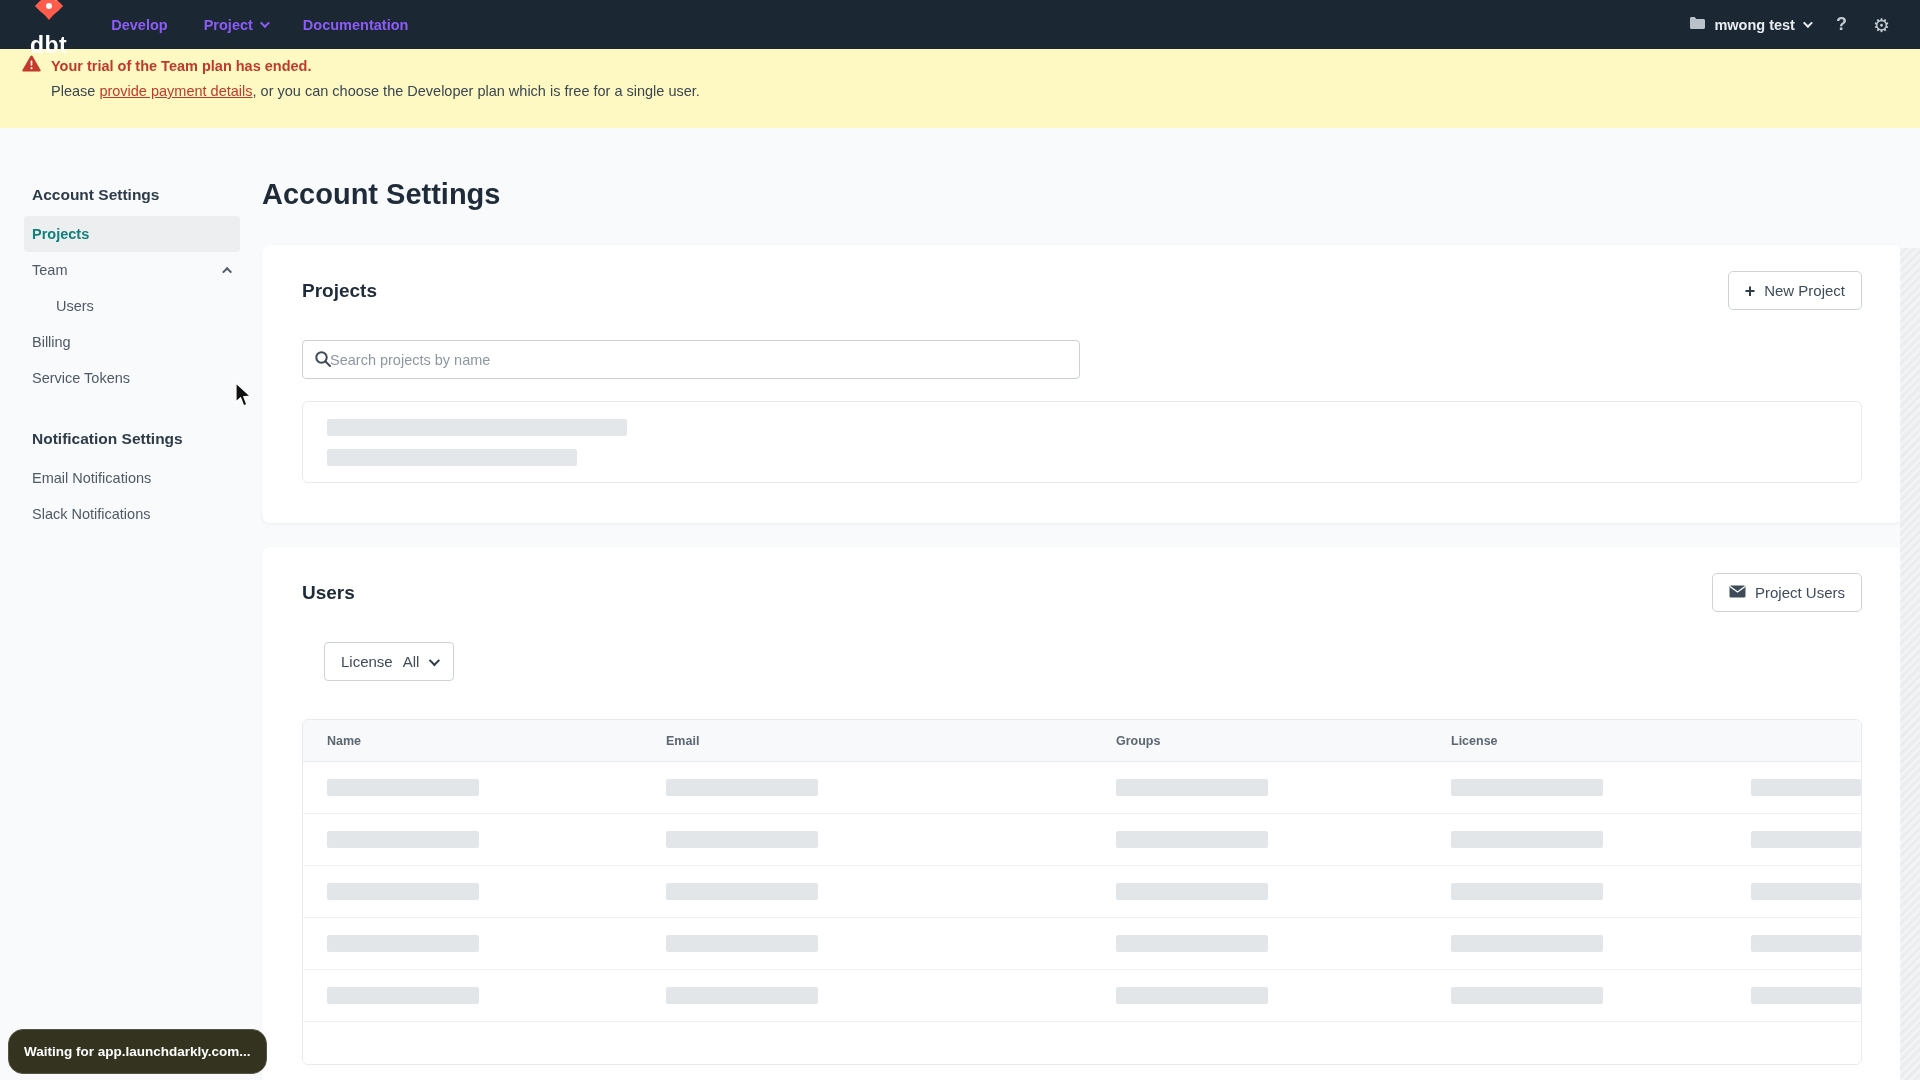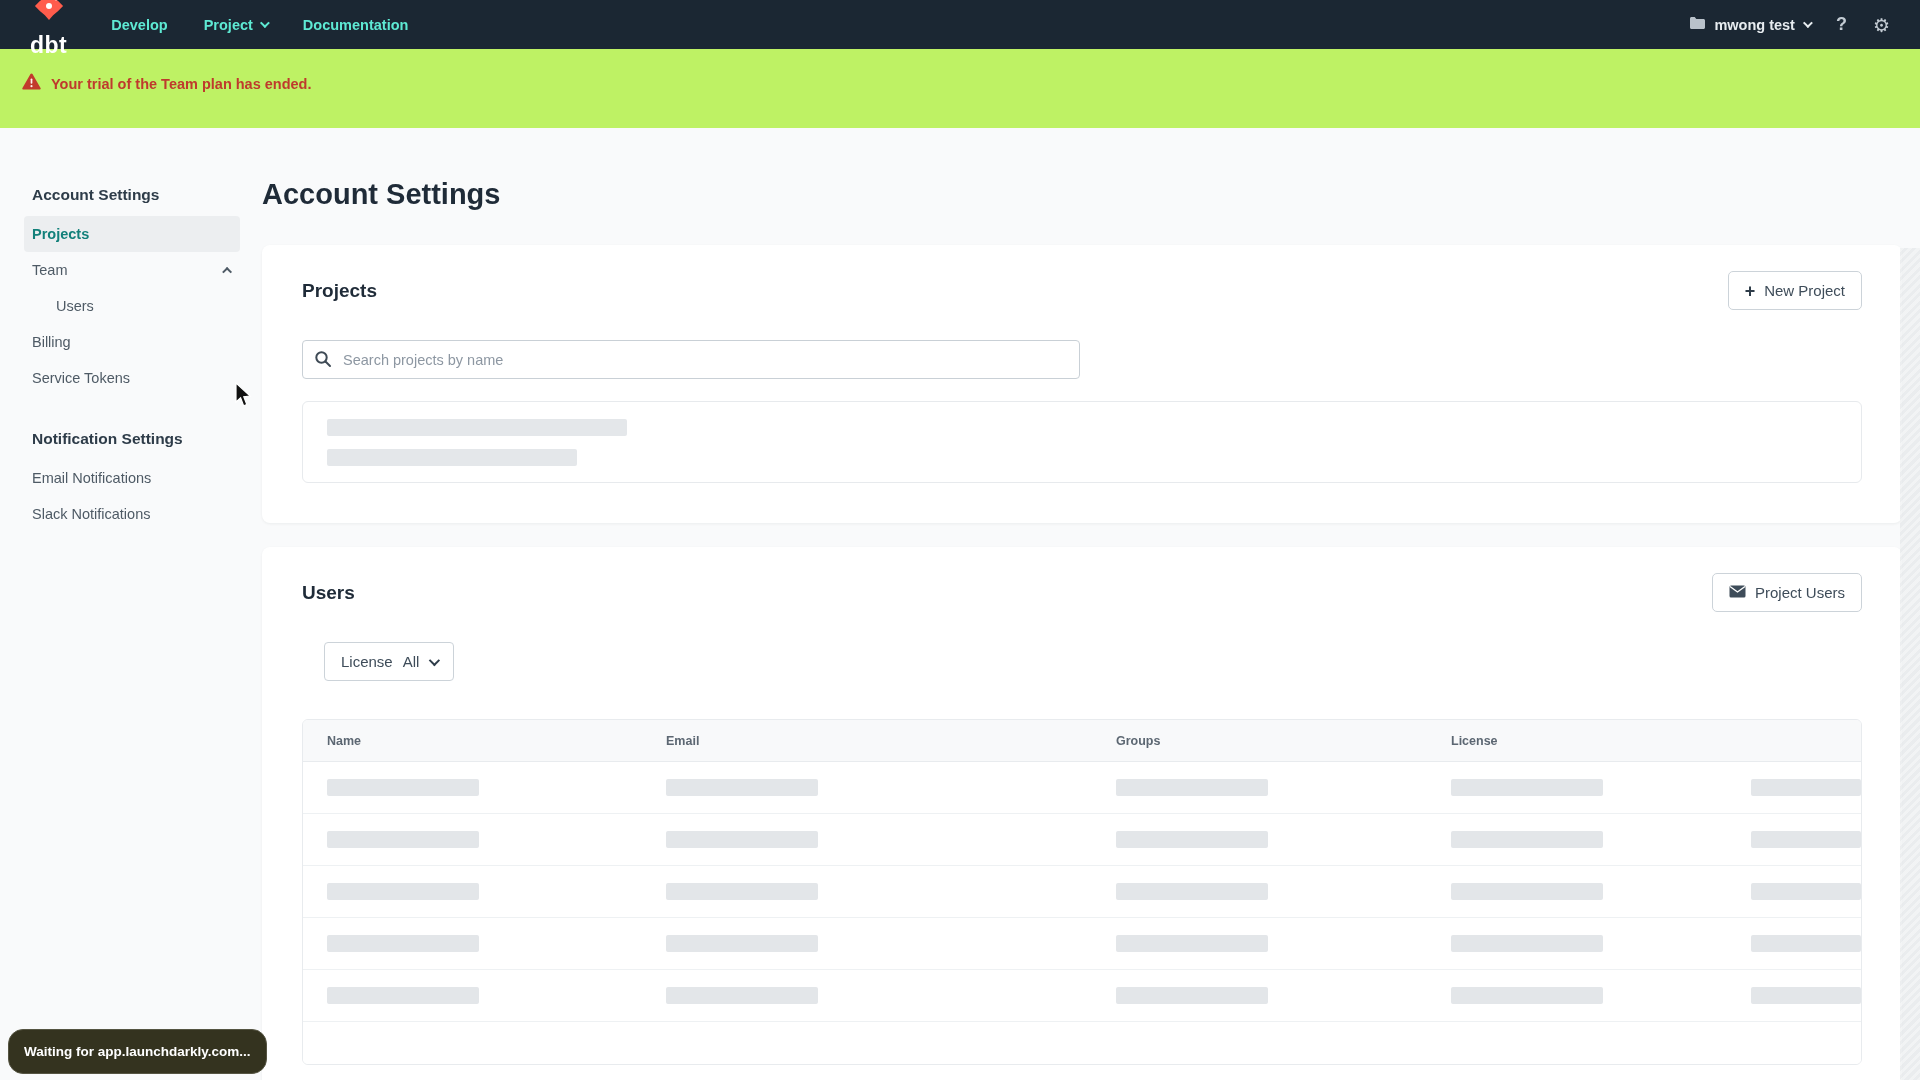--- a/index.html
+++ b/index.html
@@ -12,31 +12,31 @@
     position:relative;
   }
   
   .navbar {
     height:49px; background:#1b2733; display:flex; align-items:center;
     padding:0 30px; color:#fff;
   }
   .logo { display:flex; align-items:center; gap:7px; margin-right:44px;flex-direction:column; }
   .logo-text { font-size:23px; font-weight:700; color:#fff; letter-spacing:.5px; }
   .nav-menu { display:flex; align-items:center; gap:36px; }
-  .nav-item { font-size:14.5px; font-weight:700; color:#5eead4; display:flex; align-items:center; gap:7px; cursor:pointer; }
+  .nav-item { font-size:14.5px; font-weight:700; color:#8b5cf6; display:flex; align-items:center; gap:7px; cursor:pointer; }
   .nav-right { margin-left:auto; display:flex; align-items:center; gap:26px;text-align:right; }
   .account-switcher { display:flex; align-items:center; gap:8px; font-size:14.5px; font-weight:700; color:#e7ecf0; }
   .chev { width:7px; height:7px; border-right:2px solid currentColor; border-bottom:2px solid currentColor; display:inline-block; }
   .chev.down { transform:rotate(45deg) translateY(-2px); }
   .chev.up   { transform:rotate(-135deg) translateY(-2px); }
   .icon-btn { color:#c3cbd3; font-weight:700; font-size:18px; cursor:pointer; display:flex; align-items:center; }
   .gear-glyph { font-family:"DejaVu Sans", sans-serif; font-size:19px; }
 
   
-  .banner { height:79px; background:#bef264; padding:24px 0 0 22px; }
+  .banner { height:79px; background:#fef9c3; padding:6px 0 0 22px; }
   .banner-row1 { display:flex; align-items:center; gap:10px; }
   .banner-title { color:#bf3a2d; font-weight:700; font-size:14.5px; }
   .banner-row2 { margin:7px 0 0 29px; font-size:14.5px; color:#3a4651; }
   .banner-link { color:#bf3a2d; text-decoration:underline; cursor:pointer; }
 
   
   .content { display:flex; align-items:flex-start; }
   .sidebar { width:240px; flex:0 0 240px; padding:58px 0 0 24px; }
   .side-heading { font-size:15.5px; font-weight:700; color:#2e3c49; padding:0 8px; margin-bottom:12px; }
   .side-section { margin-bottom:34px; }
@@ -62,21 +62,21 @@
     display:inline-flex; align-items:center; gap:9px; background:#fff;
     border:1px solid #ccd3d9; border-radius:5px; padding:0 16px; height:39px;
     font-size:15px; color:#3e4c59; cursor:pointer; font-family:inherit;
   }
   .plus-glyph { font-size:18px; font-weight:600; line-height:1; color:#2e3c49; }
 
   .search-row { display:flex; align-items:center; margin-top:30px; }
   .search-wrap { position:relative; width:778px; }
   .search-wrap input {
     width:100%; height:39px; border:1px solid #c9d0d6; border-radius:4px;
-    padding:0 12px 0 40px; font-size:14.5px; color:#3e4c59; font-family:inherit;
+    padding:0 12px 0 27px; font-size:14.5px; color:#3e4c59; font-family:inherit;
     background:#fff; outline:none;
   }
   .search-wrap input::placeholder { color:#8d97a2; }
   .search-icon { position:absolute; left:12px; top:10px; }
 
   .dropdown-btn { margin-left:22px; gap:10px; border-radius:4px; }
   .dropdown-btn .chev, .show-btn .chev { color:#2e3c49; width:8px; height:8px; }
 
   
   .skeleton-panel { margin-top:22px; border:1px solid #e7eaed; border-radius:6px; height:82px; padding:17px 24px; }
@@ -160,20 +160,21 @@
   <div class="banner-row1">
     <span>
       <svg width="19" height="17" viewBox="0 0 24 22">
         <path d="M10.7 1.3c.6-1 2-1 2.6 0l10.4 18c.6 1-.1 2.2-1.3 2.2H1.6C.4 21.5-.3 20.3.3 19.3z" fill="#c23b2c"></path>
         <rect x="10.9" y="7" width="2.2" height="7" rx="1" fill="#fcf0ee"></rect>
         <circle cx="12" cy="17" r="1.4" fill="#fcf0ee"></circle>
       </svg>
     </span>
     <span class="banner-title">Your trial of the Team plan has ended.</span>
   </div>
+  <div class="banner-row2"><span>Please </span><a class="banner-link">provide payment details</a><span>, or you can choose the Developer plan which is free for a single user.</span></div>
 </div>
 
 <div class="content">
 
   <div class="sidebar">
     <div class="side-section">
       <div class="side-heading">Account Settings</div>
       <div class="side-item active">
         <span>Projects</span>
       </div>

